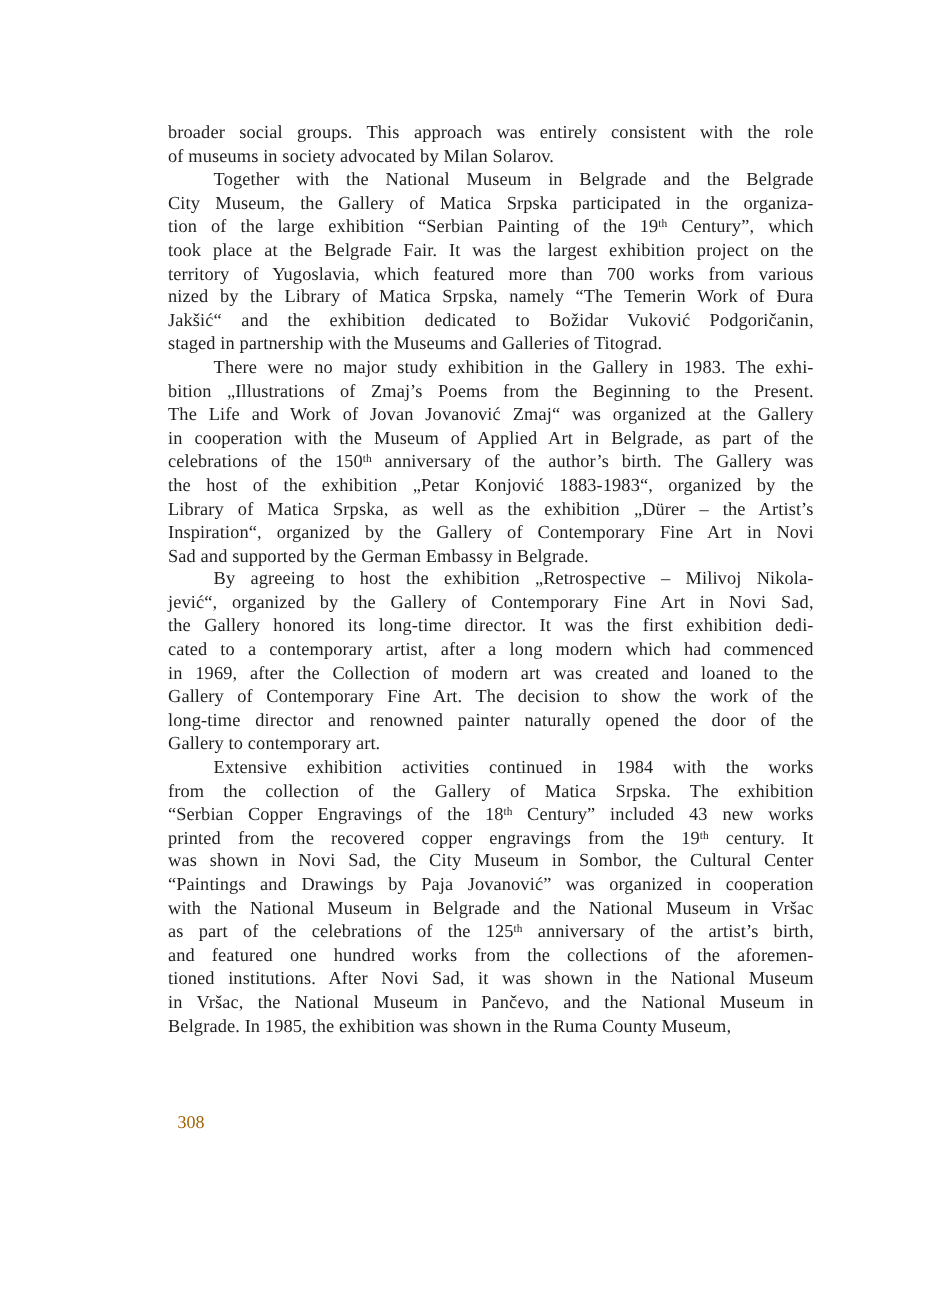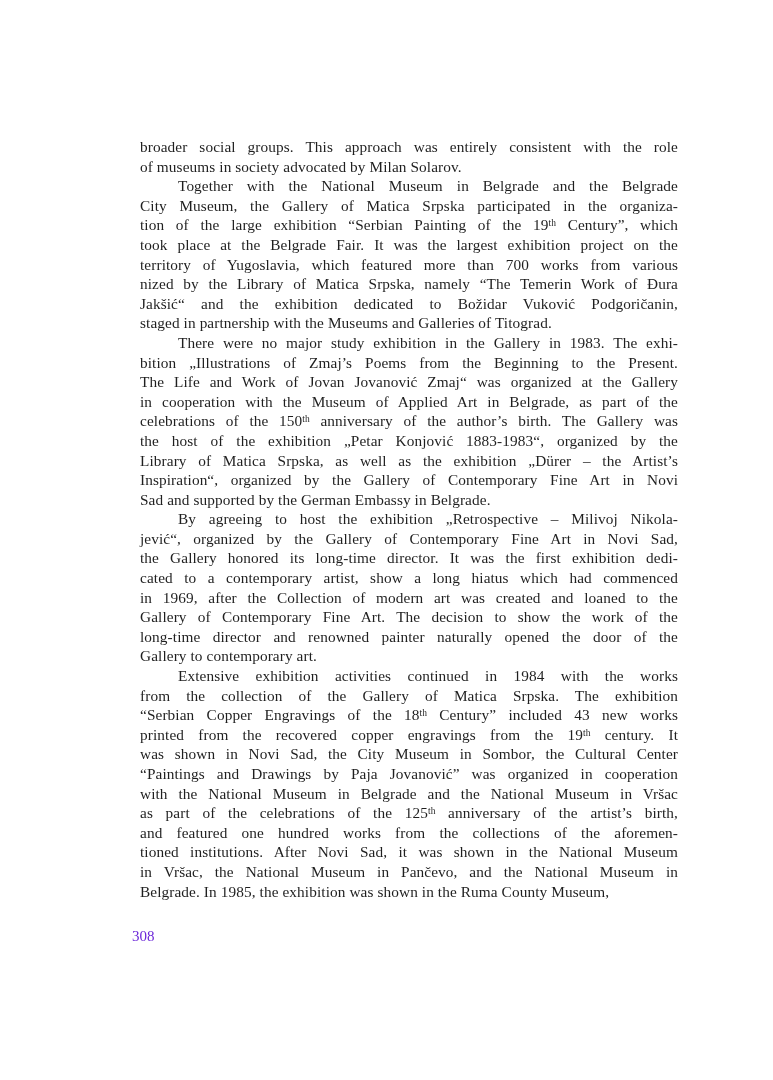--- a/index.html
+++ b/index.html
@@ -16,21 +16,20 @@
     overflow: hidden;
   }
   .text-block {
     position: absolute;
     left: 140px;
     top: 101px;
     width: 538px;
     font-size: 15.3px;
     line-height: 19.6px;
     letter-spacing: 0.1px;
-    margin-top: 36px;
   }
   .paragraph {
     margin: 0;
     padding: 0;
   }
   .line {
     display: block;
     height: 19.6px;
     white-space: nowrap;
   }
@@ -43,25 +42,25 @@
     padding-left: 38px;
   }
   .sup {
     font-size: 0.62em;
     position: relative;
     top: -0.45em;
     letter-spacing: 0;
   }
   .page-number {
     position: absolute;
-    left: 132px;
+    left: 148px;
     top: 926px;
     font-size: 15px;
     line-height: 20px;
-    color: #6d28d9;
+    color: #a16207;
   }
 </style>
 </head>
 <body>
 
 <div class="text-block">
     <div class="paragraph">
       <div class="line justified"><span class="">broader social groups. This approach was entirely consistent with the role</span></div>
       <div class="line"><span class="">of museums in society advocated by Milan Solarov.</span></div>
     </div>
@@ -83,21 +82,21 @@
       <div class="line justified"><span class="">celebrations of the 150</span><span class="sup">th</span><span class=""> anniversary of the author’s birth. The Gallery was</span></div>
       <div class="line justified"><span class="">the host of the exhibition „Petar Konjović 1883-1983“, organized by the</span></div>
       <div class="line justified"><span class="">Library of Matica Srpska, as well as the exhibition „Dürer – the Artist’s</span></div>
       <div class="line justified"><span class="">Inspiration“, organized by the Gallery of Contemporary Fine Art in Novi</span></div>
       <div class="line"><span class="">Sad and supported by the German Embassy in Belgrade.</span></div>
     </div>
     <div class="paragraph">
       <div class="line justified indent"><span class="">By agreeing to host the exhibition „Retrospective – Milivoj Nikola-</span></div>
       <div class="line justified"><span class="">jević“, organized by the Gallery of Contemporary Fine Art in Novi Sad,</span></div>
       <div class="line justified"><span class="">the Gallery honored its long-time director. It was the first exhibition dedi-</span></div>
-      <div class="line justified"><span class="">cated to a contemporary artist, show a long hiatus which had commenced</span></div>
+      <div class="line justified"><span class="">cated to a contemporary artist, after a long modern which had commenced</span></div>
       <div class="line justified"><span class="">in 1969, after the Collection of modern art was created and loaned to the</span></div>
       <div class="line justified"><span class="">Gallery of Contemporary Fine Art. The decision to show the work of the</span></div>
       <div class="line justified"><span class="">long-time director and renowned painter naturally opened the door of the</span></div>
       <div class="line"><span class="">Gallery to contemporary art.</span></div>
     </div>
     <div class="paragraph">
       <div class="line justified indent"><span class="">Extensive exhibition activities continued in 1984 with the works</span></div>
       <div class="line justified"><span class="">from the collection of the Gallery of Matica Srpska. The exhibition</span></div>
       <div class="line justified"><span class="">“Serbian Copper Engravings of the 18</span><span class="sup">th</span><span class=""> Century” included 43 new works</span></div>
       <div class="line justified"><span class="">printed from the recovered copper engravings from the 19</span><span class="sup">th</span><span class=""> century. It</span></div>

